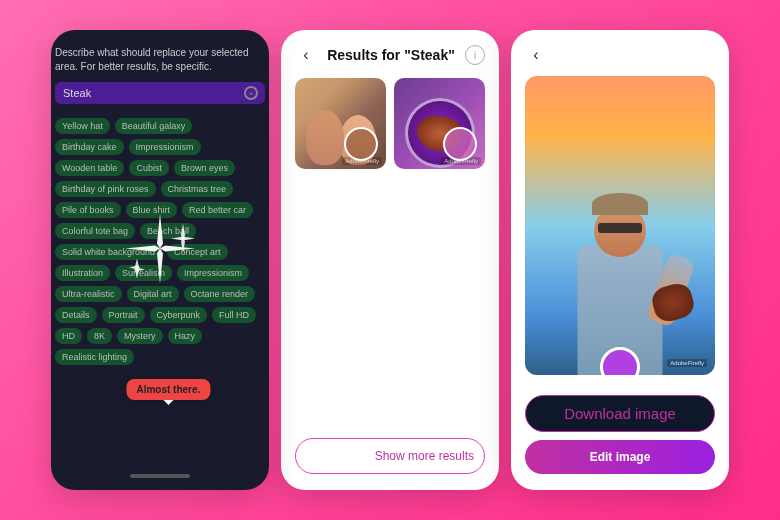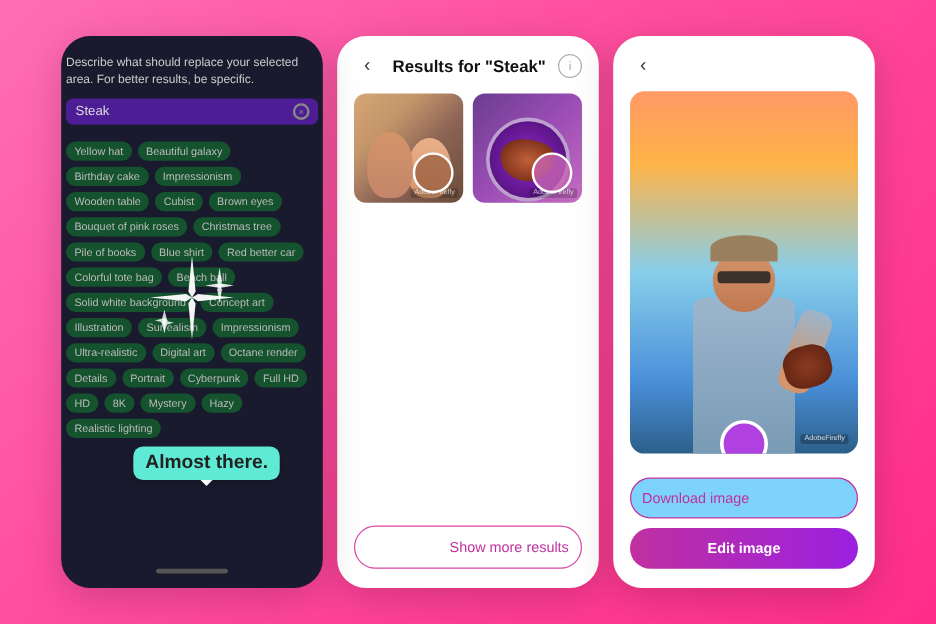--- a/index.html
+++ b/index.html
@@ -94,23 +94,23 @@
       width: 90px;
       height: 90px;
     }
 
     
     .almost-there {
       position: absolute;
       bottom: 90px;
       left: 50%;
       transform: translateX(-40%);
-      background: #5eead4;
+      background: #ef4444;
       color: #222;
-      font-size: 16px;
+      font-size: 10px;
       font-weight: 600;
       padding: 5px 10px;
       border-radius: 8px;
       white-space: nowrap;
       box-shadow: 0 2px 8px rgba(0,0,0,0.2);
     }
     .almost-there::after {
       content: '';
       position: absolute;
       bottom: -5px;
@@ -332,25 +332,26 @@
     .panel3-actions {
       margin-top: 20px;
       display: flex;
       flex-direction: column;
       gap: 8px;
     }
     .download-btn {
       border: 1.5px solid #c030a0;
       border-radius: 20px;
       padding: 9px;
+      text-align: center;
       cursor: pointer;
       color: #c030a0;
-      font-size: 12px;
+      font-size: 15px;
       font-weight: 500;
-      background: #7dd3fc;
+      background: #0f172a;
     }
     .edit-btn {
       background: linear-gradient(90deg, #c030a0 0%, #9b20e0 100%);
       border-radius: 20px;
       padding: 10px;
       text-align: center;
       cursor: pointer;
       color: #fff;
       font-size: 12px;
       font-weight: 600;
@@ -370,21 +371,21 @@
 
   <div class="tags-grid">
 
   <span class="tag">Yellow hat</span>
       <span class="tag">Beautiful galaxy</span>
       <span class="tag">Birthday cake</span>
       <span class="tag">Impressionism</span>
       <span class="tag">Wooden table</span>
       <span class="tag">Cubist</span>
       <span class="tag">Brown eyes</span>
-      <span class="tag">Bouquet of pink roses</span>
+      <span class="tag">Birthday of pink roses</span>
       <span class="tag">Christmas tree</span>
       <span class="tag">Pile of books</span>
       <span class="tag">Blue shirt</span>
       <span class="tag">Red better car</span>
       <span class="tag">Colorful tote bag</span>
       <span class="tag">Beach ball</span>
       <span class="tag">Solid white background</span>
       <span class="tag">Concept art</span>
       <span class="tag">Illustration</span>
       <span class="tag">Surrealism</span>

